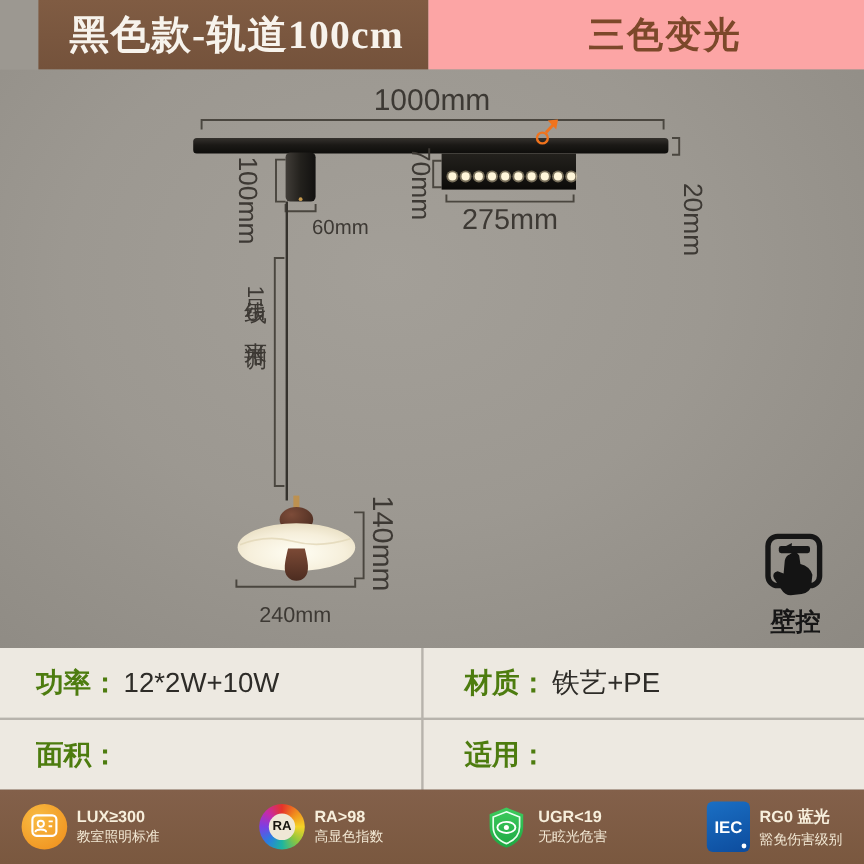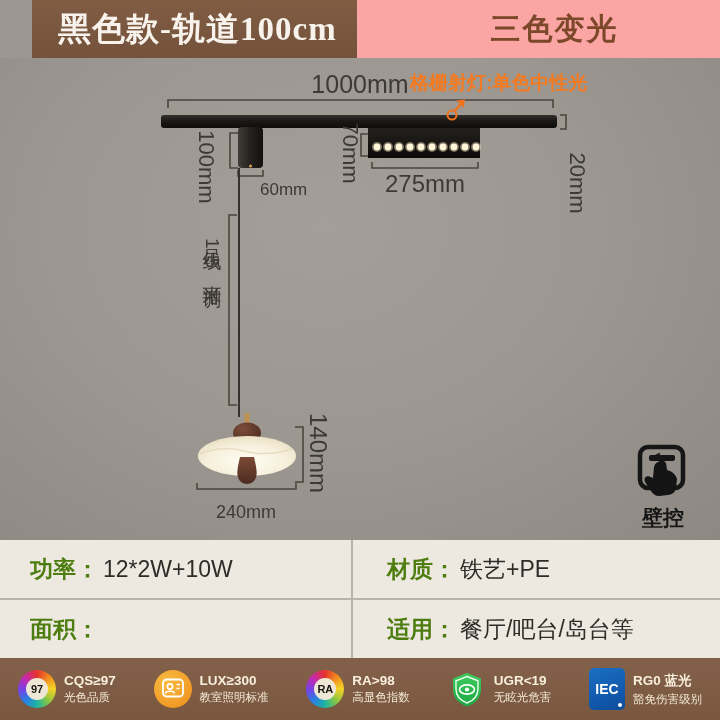--- a/index.html
+++ b/index.html
@@ -173,21 +173,20 @@
 
       <g>
         <rect x="640" y="389" width="43" height="41" rx="8" fill="none" stroke="#161616" stroke-width="4.5"></rect>
         <rect x="649" y="397" width="26" height="6" rx="2" fill="#161616"></rect>
         <path d="M653,398 l7,-3.5 -1,8 z" fill="#161616"></path>
         <path d="M658,404 q5,-4 8,1 l1,7 q8,2 10,9 l-1,9 q-1,6 -8,7 l-9,1 q-5,0 -8,-5 l-6,-9 q-2,-5 3,-6 l5,2 1,-11 q1,-4 4,-5 z" fill="#141414"></path>
       </g>
     </svg>
 
     <span class="lbl lbl-1000">1000mm</span>
-    <span class="lbl lbl-note">格栅射灯:单色中性光</span>
     <span class="lbl lbl-20 rot">20mm</span>
     <span class="lbl lbl-100 rot">100mm</span>
     <span class="lbl lbl-60">60mm</span>
     <span class="lbl lbl-70 rot">70mm</span>
     <span class="lbl lbl-275">275mm</span>
     <span class="lbl lbl-wire">吊线1.5米可调</span>
     <span class="lbl lbl-140 rot">140mm</span>
     <span class="lbl lbl-240">240mm</span>
     <span class="lbl lbl-wall">壁控</span>
   </div>
@@ -199,35 +198,25 @@
     </div>
     <div class="spec-cell">
       <span class="spec-label">材质：</span>
       <span class="spec-value">铁艺+PE</span>
     </div>
     <div class="spec-cell">
       <span class="spec-label">面积：</span>
     </div>
     <div class="spec-cell">
       <span class="spec-label">适用：</span>
-      <span class="spec-value">餐厅/吧台/岛台等</span>
     </div>
   </div>
 
   <div class="footer">
 
-    <div class="cert-item">
-      <div class="ring">
-        <span class="ring-center">97</span>
-      </div>
-      <div class="cert-text">
-        <div class="l1">CQS≥97</div>
-        <div class="l2">光色品质</div>
-      </div>
-    </div>
 
     <div class="cert-item">
       <div class="lux">
         <svg width="24" height="22" viewBox="0 0 24 22">
           <rect x="2" y="1.5" width="20" height="17" rx="3.5" fill="none" stroke="#fff" stroke-width="1.8"></rect>
           <circle cx="9" cy="8.5" r="2.6" fill="none" stroke="#fff" stroke-width="1.6"></circle>
           <path d="M4.5,15.5 c0,-3 9,-3 9,0" fill="none" stroke="#fff" stroke-width="1.6"></path>
           <path d="M15.5,6.5 h3.5 M15.5,10.5 h3" stroke="#fff" stroke-width="1.6"></path>
         </svg>
       </div>

